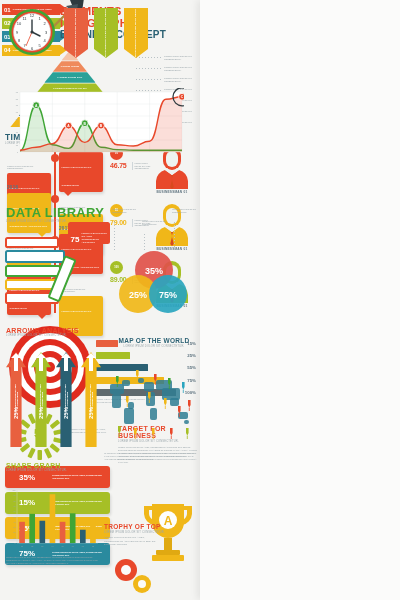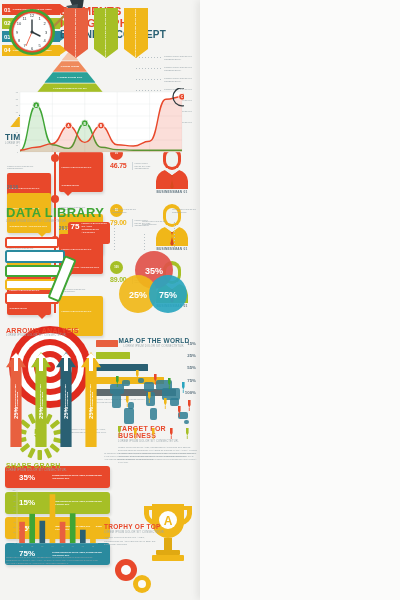--- a/index.html
+++ b/index.html
@@ -111,21 +111,21 @@
   
   .lc-head{position:absolute;left:6px;top:68px;}
   .lc-head .ttl{font-size:7.5px;color:#2a6073;}
   .chartbox{position:absolute;left:6px;top:88px;width:178px;height:72px;}
 
   
   .dl-head{position:absolute;left:6px;top:206px;}
   .dl-head .ttl{font-size:13px;color:#3fa535;}
   .books{position:absolute;left:4px;top:232px;width:78px;height:78px;}
   .speech{position:absolute;left:68px;top:222px;width:42px;height:22px;border-radius:2.5px;
-    background:#e8482b;display:flex;align-items:flex-start;padding:0 2.5px;box-sizing:border-box;}
+    background:#e8482b;display:flex;align-items:flex-end;padding:0 2.5px;box-sizing:border-box;}
   .speech:after{content:"";position:absolute;left:10px;bottom:-4px;border-left:4px solid transparent;
     border-right:4px solid transparent;border-top:4px solid #e8482b;}
   .speech .sv{font-size:8px;font-weight:bold;color:#fff;margin-right:2px;}
   .venn{position:absolute;left:110px;top:250px;width:88px;height:64px;}
   .vennnotes{position:absolute;left:112px;top:208px;width:86px;height:44px;}
   .vn{position:absolute;width:26px;font-size:1.9px;color:#9aa6ab;line-height:1.35;}
   .vndash{position:absolute;width:.6px;background:repeating-linear-gradient(180deg,#b9c2c6 0 1px,transparent 1px 3px);}
 
   
   .aa-head{position:absolute;left:6px;top:327px;}

